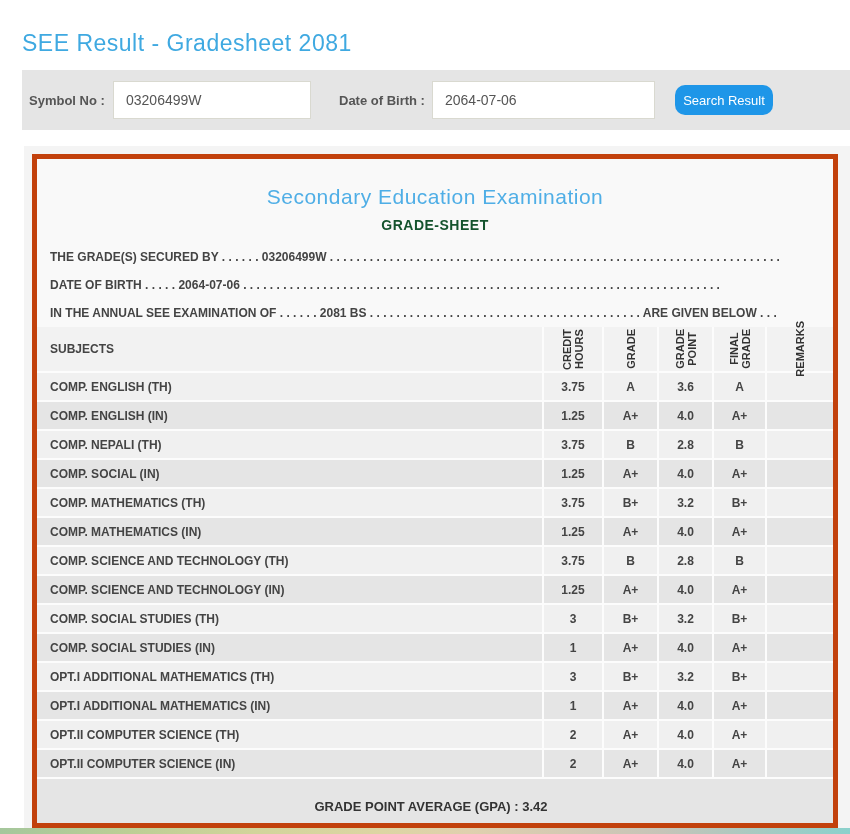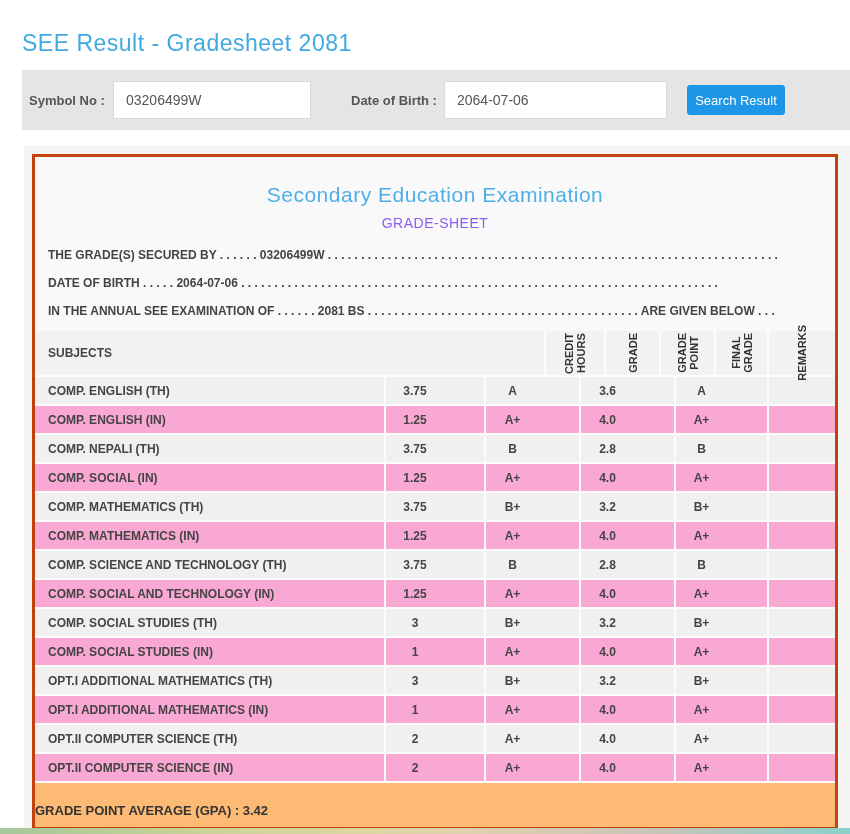--- a/index.html
+++ b/index.html
@@ -6,64 +6,64 @@
   html,body { width:850px; height:834px; background:#ffffff; overflow:hidden;
     font-family:"Liberation Sans", sans-serif; position:relative; }
 
   .page-title { margin:30px 0 0 22px; font-size:23px; font-weight:400;
     color:#3fa9e1; letter-spacing:0.5px; }
 
   .search-bar { margin:13px 0 0 22px; width:calc(100% - 22px); height:60px;
     background:#e5e5e5; display:flex; align-items:center; }
   .form-label { font-size:13px; font-weight:bold; color:#555; white-space:nowrap; }
   .lbl-symbol { margin-left:7px; width:84px; }
-  .lbl-dob { margin-left:40px; width:90px; }
+  .lbl-dob { margin-left:28px; width:90px; }
   .txt-input { height:38px; background:#fff; border:1px solid #d9d9d0;
     font-size:14px; color:#555; padding:0 12px;
     font-family:"Liberation Sans", sans-serif; outline:none; }
   .in-symbol { width:198px; }
   .in-dob { width:223px; margin-left:3px; }
   .search-btn { margin-left:20px; width:98px; height:30px; background:#1e96e8;
-    color:#fff; border:none; border-radius:3px; font-size:13px;
+    color:#fff; border:none; border-radius:10px; font-size:13px;
     font-family:"Liberation Sans", sans-serif; cursor:pointer; }
 
   .container { margin:16px 0 0 24px; width:calc(100% - 24px);
     background:#f4f4f4; padding:8px 12px 6px 8px; }
-  .card { width:806px; background:#f9f9f9; border:3px solid #c2410c;
+  .card { width:806px; background:#f9f9f9; border:5px solid #c2410c;
     padding-top:26px; }
 
   .exam-title { text-align:center; font-size:21px; font-weight:400;
     color:#4faee6; letter-spacing:0.5px; line-height:24px; }
-  .sheet-title { text-align:center; font-size:14px; font-weight:normal;
-    color:#8b5cf6; letter-spacing:0.5px; margin-top:8px; line-height:16px; }
+  .sheet-title { text-align:center; font-size:14px; font-weight:bold;
+    color:#14532d; letter-spacing:0.5px; margin-top:8px; line-height:16px; }
 
   .dotted-lines { margin-top:10px; padding:0 13px; }
   .dotted-line { height:28px; line-height:28px; font-size:12px; font-weight:bold;
     color:#444; white-space:nowrap; overflow:hidden; }
 
-  .gtable { margin-top:6px; width:100%; font-size:12px; color:#444; }
+  .gtable { width:100%; font-size:12px; color:#444; }
   .trow, .thead, .tfoot { display:flex; width:100%; }
   .thead { height:46px; background:#f2f2f2; border-bottom:2px solid #fcfcfc; }
-  .trow { height:29px; border-bottom:2px solid #fcfcfc; align-items:center;gap:40px; }
+  .trow { height:29px; border-bottom:2px solid #fcfcfc; align-items:center; }
   .trow.odd { background:#f0f0f0; }
-  .trow.even { background:#f9a8d4; }
+  .trow.even { background:#e5e5e5; }
   .c-subject { flex:1; padding-left:13px; font-weight:bold; display:flex;
     align-items:center; overflow:hidden; white-space:nowrap; }
   .c-val { display:flex; align-items:center; justify-content:center;
     font-weight:bold; border-left:2px solid #fcfcfc; height:100%; }
   .c-credit { width:60px; }
   .c-grade { width:55px; }
   .c-point { width:55px; }
   .c-final { width:53px; }
   .c-remarks { width:68px; }
   .hcell { overflow:visible; }
   .rot { writing-mode:vertical-rl; transform:rotate(180deg);
     white-space:pre-line; font-weight:bold; font-size:11px; line-height:12px;
     color:#333; text-align:center; }
-  .tfoot { height:44px; background:#fdba74; justify-content:flex-start;
+  .tfoot { height:44px; background:#e5e5e5; justify-content:center;
     align-items:flex-end; padding:0 8px 9px 0; }
   .gpa-text { font-size:13px; font-weight:bold; color:#333; }
 
   .bottom-bar { position:absolute; left:0; bottom:0; width:850px; height:6px;
     background:linear-gradient(to right,
       #a5c79c 0%, #bcce95 15%, #d2d49b 30%, #ddd5a3 45%, #e0d0ae 55%,
       #d6cab2 65%, #c6c4b8 78%, #aac9c0 88%, #8bd1cc 100%); }
 </style>
 </head>
 <body>
@@ -163,21 +163,21 @@
           </div>
           <div class="trow odd">
             <div class="c-subject">COMP. SCIENCE AND TECHNOLOGY (TH)</div>
             <div class="c-val c-credit">3.75</div>
             <div class="c-val c-grade">B</div>
             <div class="c-val c-point">2.8</div>
             <div class="c-val c-final">B</div>
             <div class="c-val c-remarks"></div>
           </div>
           <div class="trow even">
-            <div class="c-subject">COMP. SOCIAL AND TECHNOLOGY (IN)</div>
+            <div class="c-subject">COMP. SCIENCE AND TECHNOLOGY (IN)</div>
             <div class="c-val c-credit">1.25</div>
             <div class="c-val c-grade">A+</div>
             <div class="c-val c-point">4.0</div>
             <div class="c-val c-final">A+</div>
             <div class="c-val c-remarks"></div>
           </div>
           <div class="trow odd">
             <div class="c-subject">COMP. SOCIAL STUDIES (TH)</div>
             <div class="c-val c-credit">3</div>
             <div class="c-val c-grade">B+</div>

